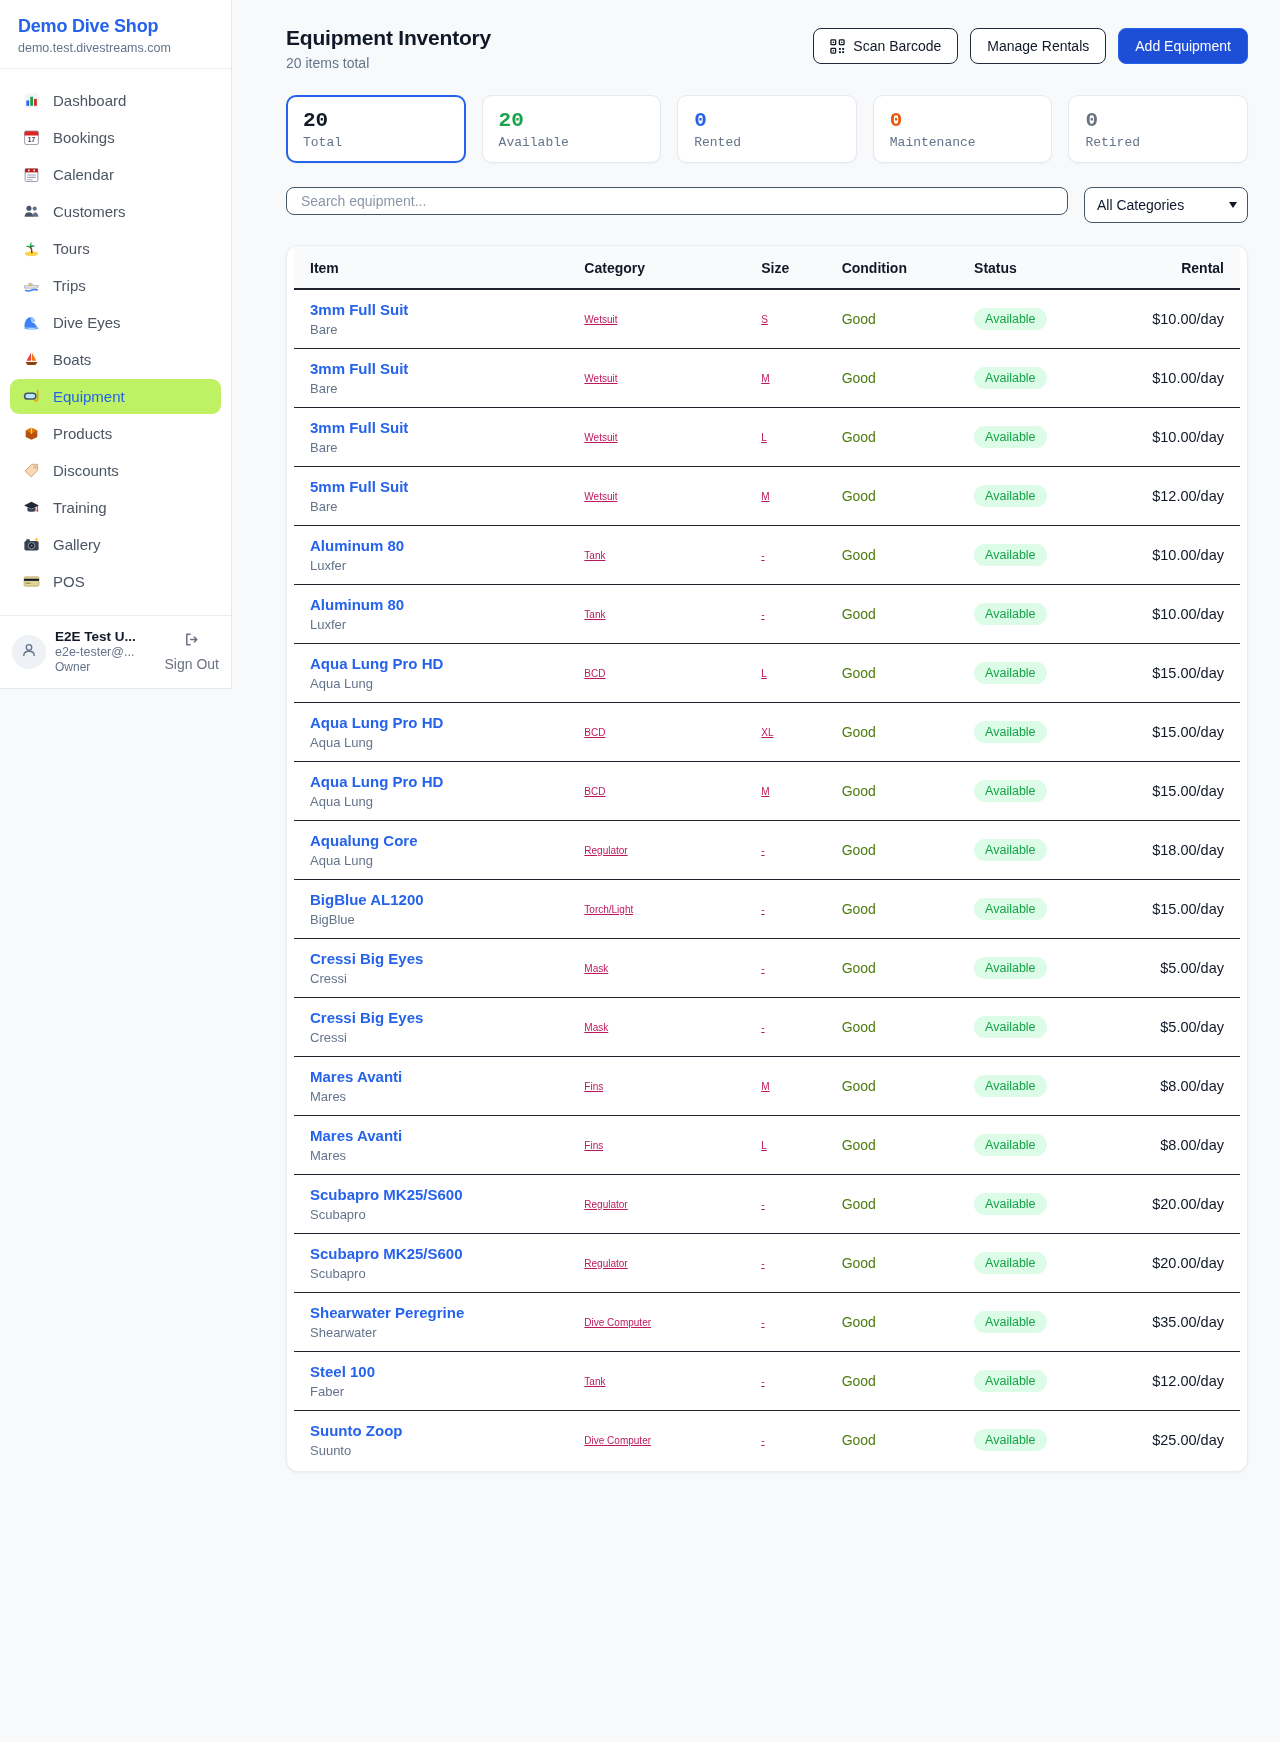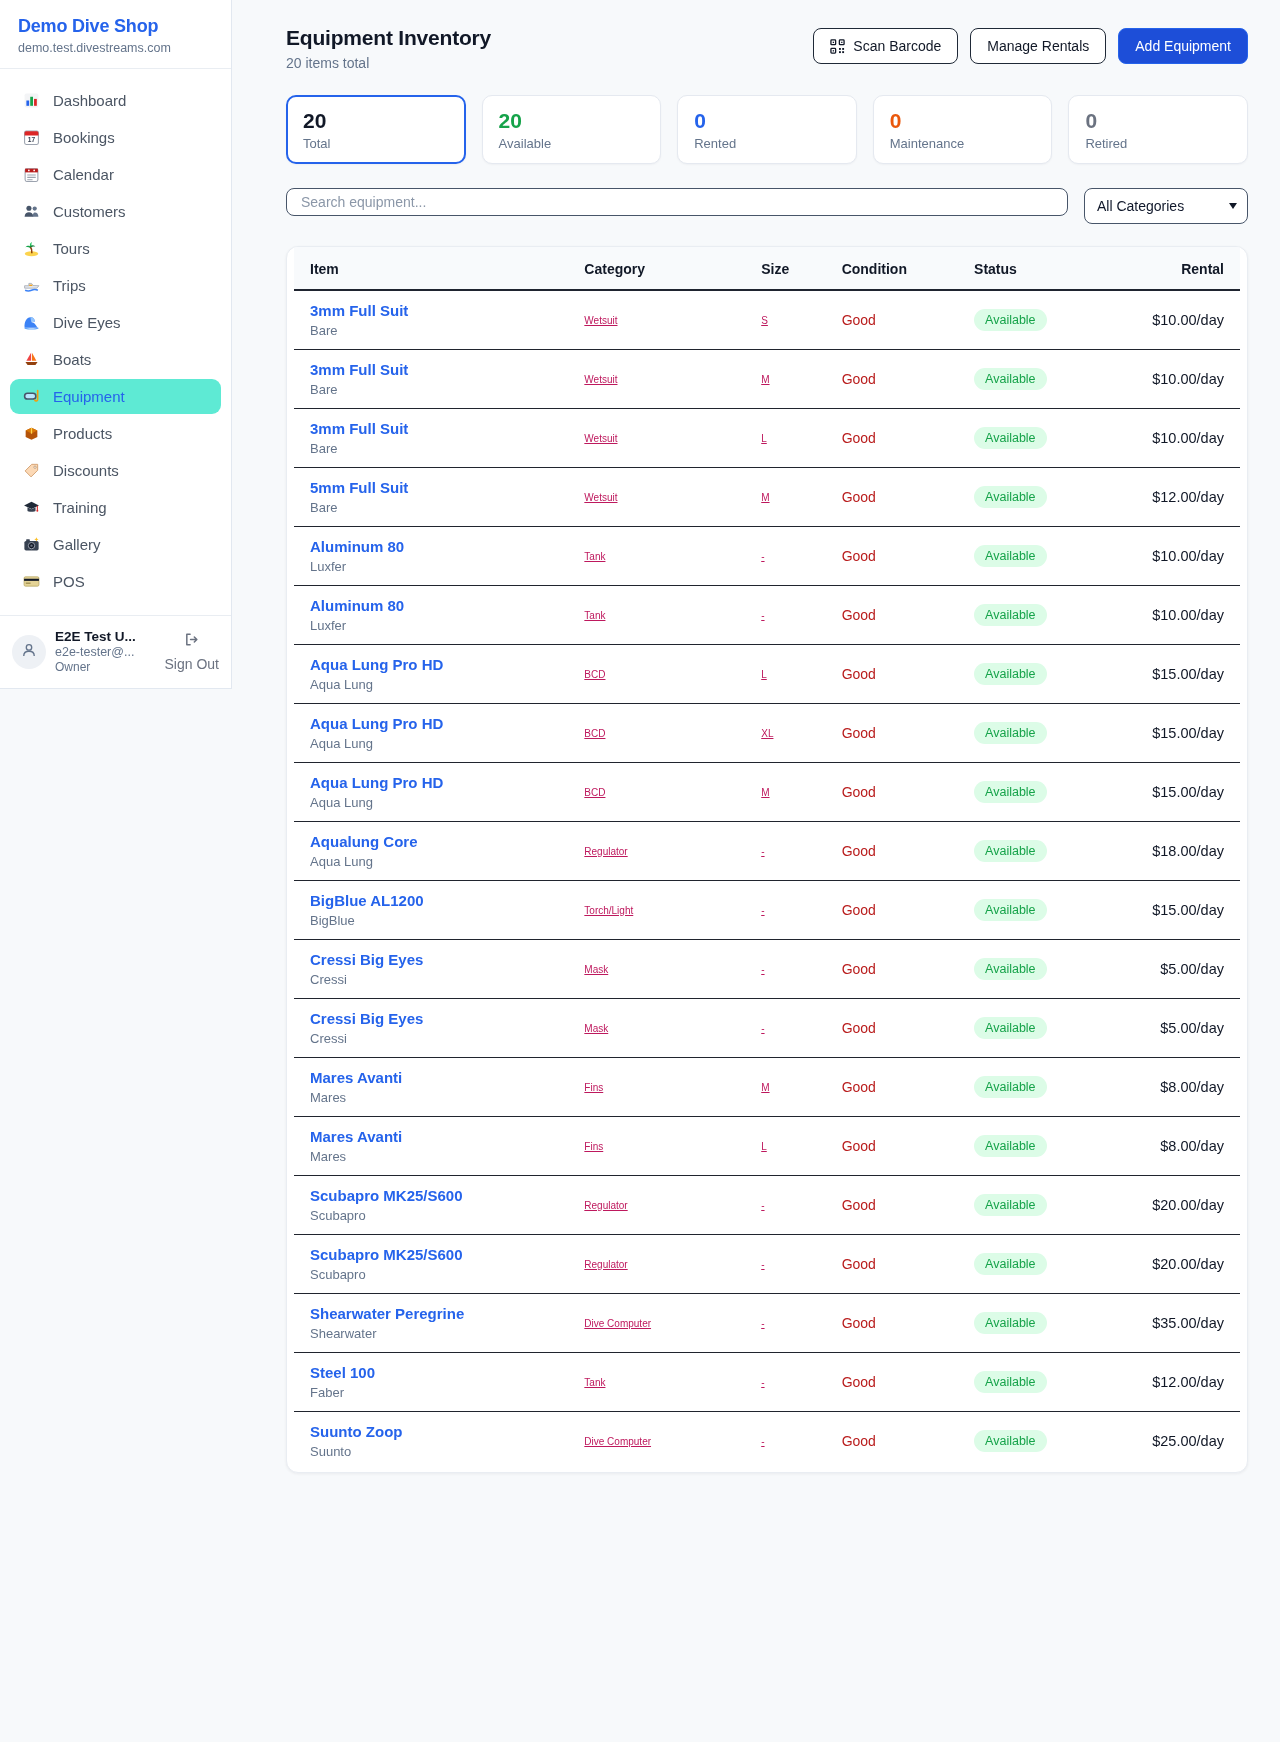--- a/index.html
+++ b/index.html
@@ -25,21 +25,21 @@
   .brand-name { font-size:18px; font-weight:bold; color:#2563eb; letter-spacing:-0.2px; cursor:pointer; }
   .brand-domain { font-size:12.5px; color:#64748b; margin-top:4px; }
   .nav { padding:12px 10px 8px 10px; }
   .nav-item {
     display:flex; align-items:center; gap:13px;
     padding:9px 13px; margin:2px 0;
     border-radius:9px;
     font-size:15px; color:#4b5563;
     cursor:pointer; white-space:nowrap;
   }
-  .nav-item.active { background:#5eead4; color:#2563eb; font-weight:500; }
+  .nav-item.active { background:#bef264; color:#2563eb; font-weight:500; }
   .nav-icon { width:17px; height:17px; display:inline-flex; flex:none; }
   .nav-icon svg { width:17px; height:17px; }
 
   .user-box {
     display:flex; align-items:center; gap:9px;
     border-top:1px solid #e9edf2;
     margin-top:6px; padding:13px 12px 14px 12px;
   }
   .avatar {
     width:34px; height:34px; flex:none; border-radius:50%;
@@ -69,20 +69,21 @@
   }
   .btn-outline { background:#ffffff; border:1px solid #1f2937; color:#111827; }
   .btn-primary { background:#1d4ed8; border:1px solid #2563eb; color:#ffffff; font-weight:500; }
 
   
   .stats { display:flex; gap:16px; margin-top:24px; }
   .stat-card {
     flex:1; background:#ffffff; border:1px solid #e5e9f0; border-radius:10px;
     padding:13px 16px 12px 16px; cursor:pointer;
     box-shadow:0 1px 2px rgba(15,23,42,0.04);
+    font-family:Liberation Mono, monospace;
   }
   .stat-card.active { border:2px solid #2563eb; padding:12px 15px 11px 15px; }
   .stat-value { font-size:21px; font-weight:bold; }
   .stat-label { font-size:13px; color:#64748b; margin-top:3px; }
 
   
   .filters { display:flex; gap:16px; margin-top:24px; }
   .search-input {
     flex:1; height:28px; border:1px solid #475569; border-radius:8px;
     padding:0 14px; font-family:inherit; font-size:14px; color:#0f172a;
@@ -113,21 +114,21 @@
     padding:14px 16px 12px 16px; background:#f8fafc;
     border-bottom:2px solid #1f2430;
   }
   thead th.col-rental { text-align:right; }
   tbody tr { border-bottom:1px solid #20242e; }
   tbody tr:last-child { border-bottom:none; }
   tbody td { padding:11px 16px; vertical-align:middle; }
   .item-name { font-size:15px; font-weight:600; color:#2563eb; cursor:pointer; text-decoration:none; display:inline-block; }
   .item-brand { font-size:13px; color:#64748b; margin-top:3px; }
   .td-cat, .td-size { font-size:10px; color:#be185d;text-decoration:underline; }
-  .cond-link { font-size:14px; color:#b91c1c; cursor:pointer; }
+  .cond-link { font-size:14px; color:#4d7c0f; cursor:pointer; }
   .badge {
     display:inline-block; font-size:12.5px; color:#16a34a; background:#dcfce7;
     padding:4px 11px; border-radius:999px;
   }
   .td-rental { text-align:right; font-size:14.5px; color:#111827; }
 </style>
 </head>
 <body>
 
 <div class="app">

